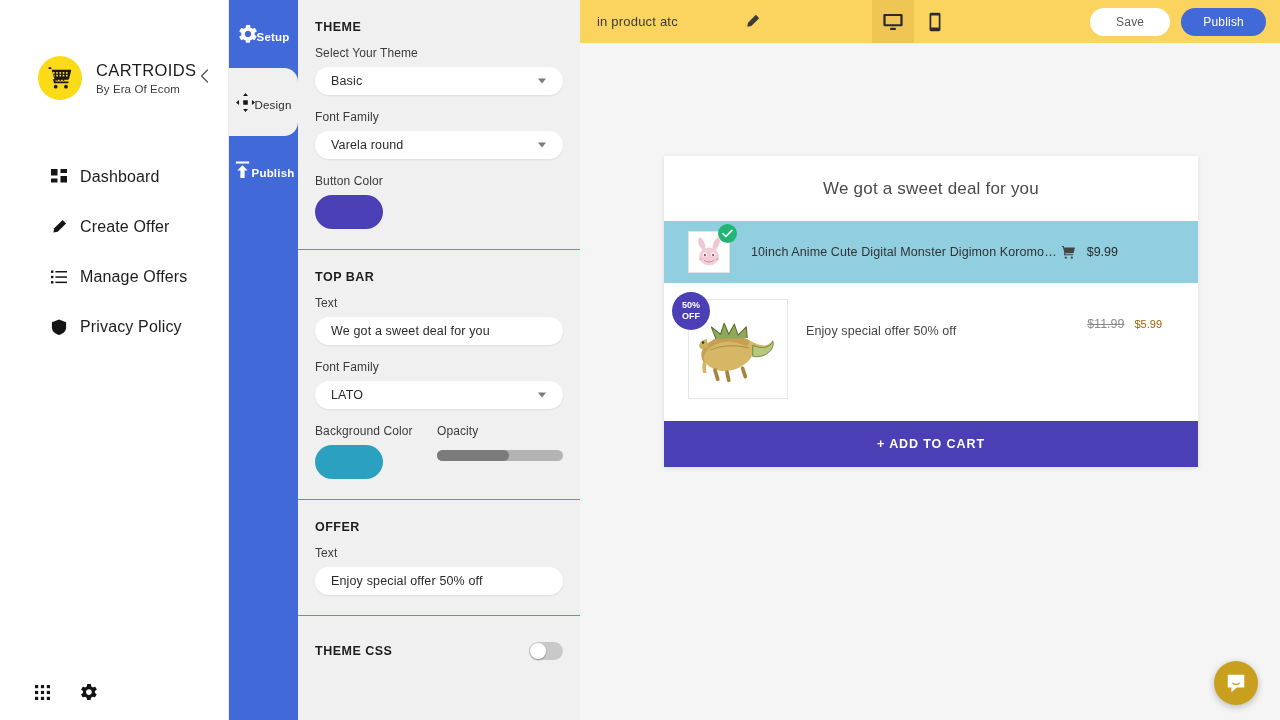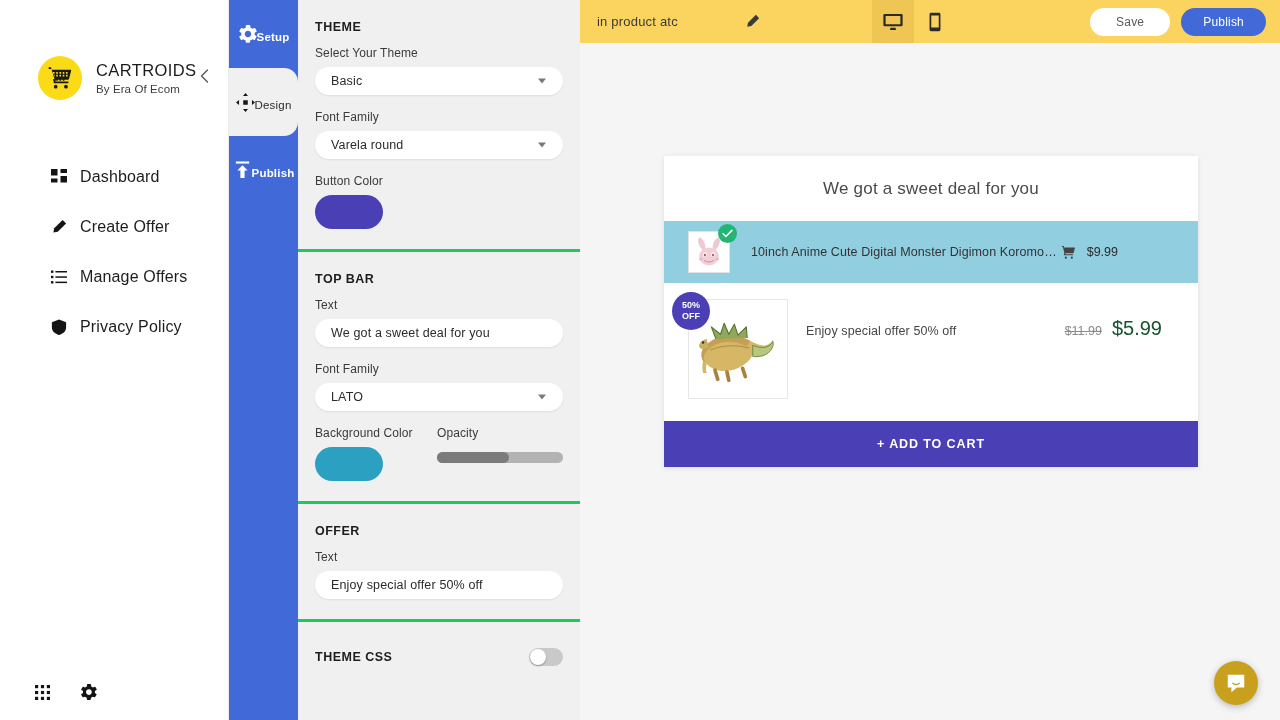--- a/index.html
+++ b/index.html
@@ -66,21 +66,21 @@
   .step-label { font-size: 11.5px; margin-top: 5px; font-weight: 700; letter-spacing: .2px; }
   .step.inactive { background: #F0F0F0; color: #2e2e2e; }
   .step.inactive .step-ico svg { fill: #171717; }
   .step.inactive .step-label { font-weight: 400; color: #2b2b2b; }
 
   
   .settings {
     width: 282px; flex: 0 0 282px; height: 720px;
     background: #F0F0F0; overflow-y: auto;
   }
-  .section { padding: 20px 17px 20px 17px; border-bottom: 3px solid #22c55e; }
+  .section { padding: 20px 17px 20px 17px; border-bottom: 1px solid #22c55e; }
   .section:last-child { border-bottom: none; }
   .section-title {
     font-size: 12.5px; font-weight: 700; color: #1d1d1d;
     letter-spacing: .5px; margin-bottom: 12px;
   }
   .field-label { font-size: 12px; color: #3a3a3a; margin-bottom: 7px; letter-spacing: .1px; }
   .select, .textinput {
     position: relative; height: 28px; background: #ffffff;
     border-radius: 18px; display: flex; align-items: center;
     padding: 0 16px; font-size: 12.5px; color: #2b2b2b;
@@ -187,21 +187,21 @@
     position: absolute; left: -16px; top: -7px; width: 38px; height: 38px;
     border-radius: 50%; background: #4A3FB5; color: #ffffff;
     display: flex; flex-direction: column; align-items: center;
     justify-content: center; font-size: 9px; font-weight: 700; line-height: 11px;
   }
   .offer-info { margin-left: 18px; padding-top: 18px; flex: 1; }
   .offer-title { font-size: 14.5px; color: #2f2f2f; letter-spacing: .1px; }
   .offer-desc { font-size: 12.5px; color: #454545; margin-top: 7px; letter-spacing: .1px; }
   .offer-prices { padding-top: 18px; display: flex; align-items: baseline; gap: 10px; margin-right: 12px; }
   .price-old { font-size: 12.5px; color: #8b8b8b; text-decoration: line-through; }
-  .price-new { font-size: 20px; color: #14532d; }
+  .price-new { font-size: 11px; color: #a16207; }
   .pv-cta {
     height: 46px; background: #4A3FB5; color: #ffffff;
     display: flex; align-items: center; justify-content: center;
     font-size: 12.5px; letter-spacing: .9px; cursor: pointer; font-weight: 700;
   }
 
   .chat-launcher {
     position: absolute; right: 22px; bottom: 15px; width: 44px; height: 44px;
     border-radius: 50%; background: #C8A01E; cursor: pointer;
     display: flex; align-items: center; justify-content: center;

